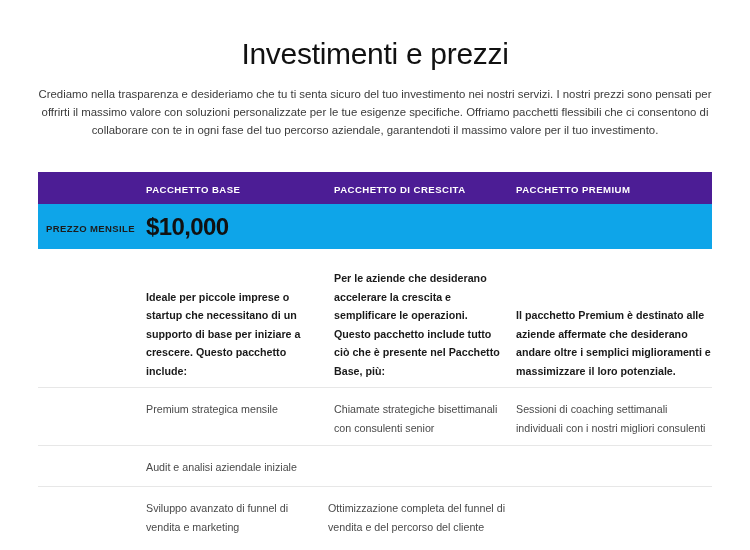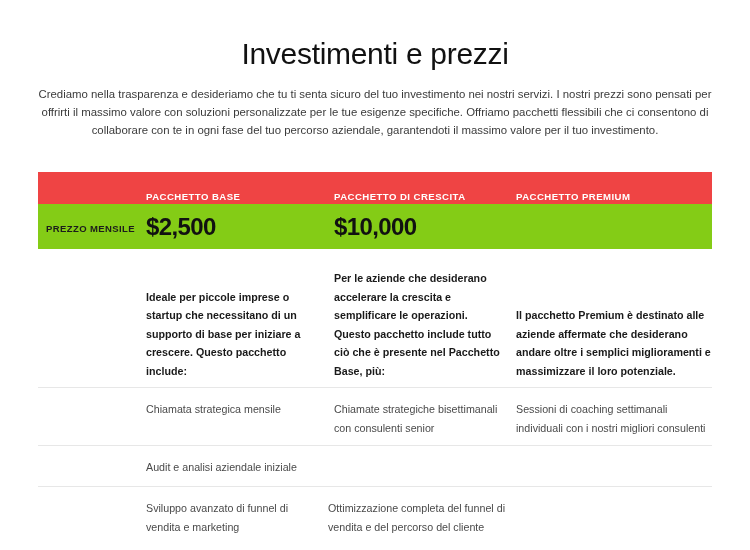--- a/index.html
+++ b/index.html
@@ -59,36 +59,36 @@
     width: 108px;
     flex: 0 0 108px;
     padding-left: 8px;
   }
   .cell-1 { width: 188px; flex: 0 0 188px; padding-right: 16px; }
   .cell-2 { width: 182px; flex: 0 0 182px; padding-right: 16px; }
   .cell-3 { width: 196px; flex: 0 0 196px; padding-right: 0; }
 
   
   .row-header {
-    background: #ef4444;
+    background: #4c1d95;
     height: 32px;
-    align-items: flex-end;
+    align-items: center;
   }
   .row-header .col-title {
     font-size: 9.6px;
     font-weight: bold;
     color: #ffffff;
     letter-spacing: 0.45px;
     text-transform: uppercase;
     white-space: nowrap;
   }
 
   
   .row-price {
-    background: #84cc16;
+    background: #0ea5e9;
     height: 45px;
     align-items: center;
   }
   .price-tag {
     font-size: 9.5px;
     font-weight: bold;
     color: #1c1c1c;
     letter-spacing: 0.4px;
     text-transform: uppercase;
     white-space: nowrap;
@@ -153,23 +153,20 @@
       </div>
       <div class="cell-3">
         <span class="col-title">PACCHETTO PREMIUM</span>
       </div>
     </div>
 
     <div class="table-row row-price">
       <div class="cell-label">
         <span class="price-tag">PREZZO MENSILE</span>
       </div>
-      <div class="cell-1">
-        <span class="price-value">$2,500</span>
-      </div>
       <div class="cell-3">
         <span class="price-value">$10,000</span>
       </div>
     </div>
 
     <div class="table-row row-desc">
       <div class="cell-label">
         <span class="desc-text"></span>
       </div>
       <div class="cell-1">
@@ -181,21 +178,21 @@
       <div class="cell-3">
         <span class="desc-text">Il pacchetto Premium è destinato alle aziende affermate che desiderano andare oltre i semplici miglioramenti e massimizzare il loro potenziale.</span>
       </div>
     </div>
 
     <div class="table-row row-feature">
       <div class="cell-label">
         <span class="feature-text"></span>
       </div>
       <div class="cell-1">
-        <span class="feature-text">Chiamata strategica mensile</span>
+        <span class="feature-text">Premium strategica mensile</span>
       </div>
       <div class="cell-2">
         <span class="feature-text">Chiamate strategiche bisettimanali con consulenti senior</span>
       </div>
       <div class="cell-3">
         <span class="feature-text">Sessioni di coaching settimanali individuali con i nostri migliori consulenti</span>
       </div>
     </div>
 
     <div class="table-row row-feature">

